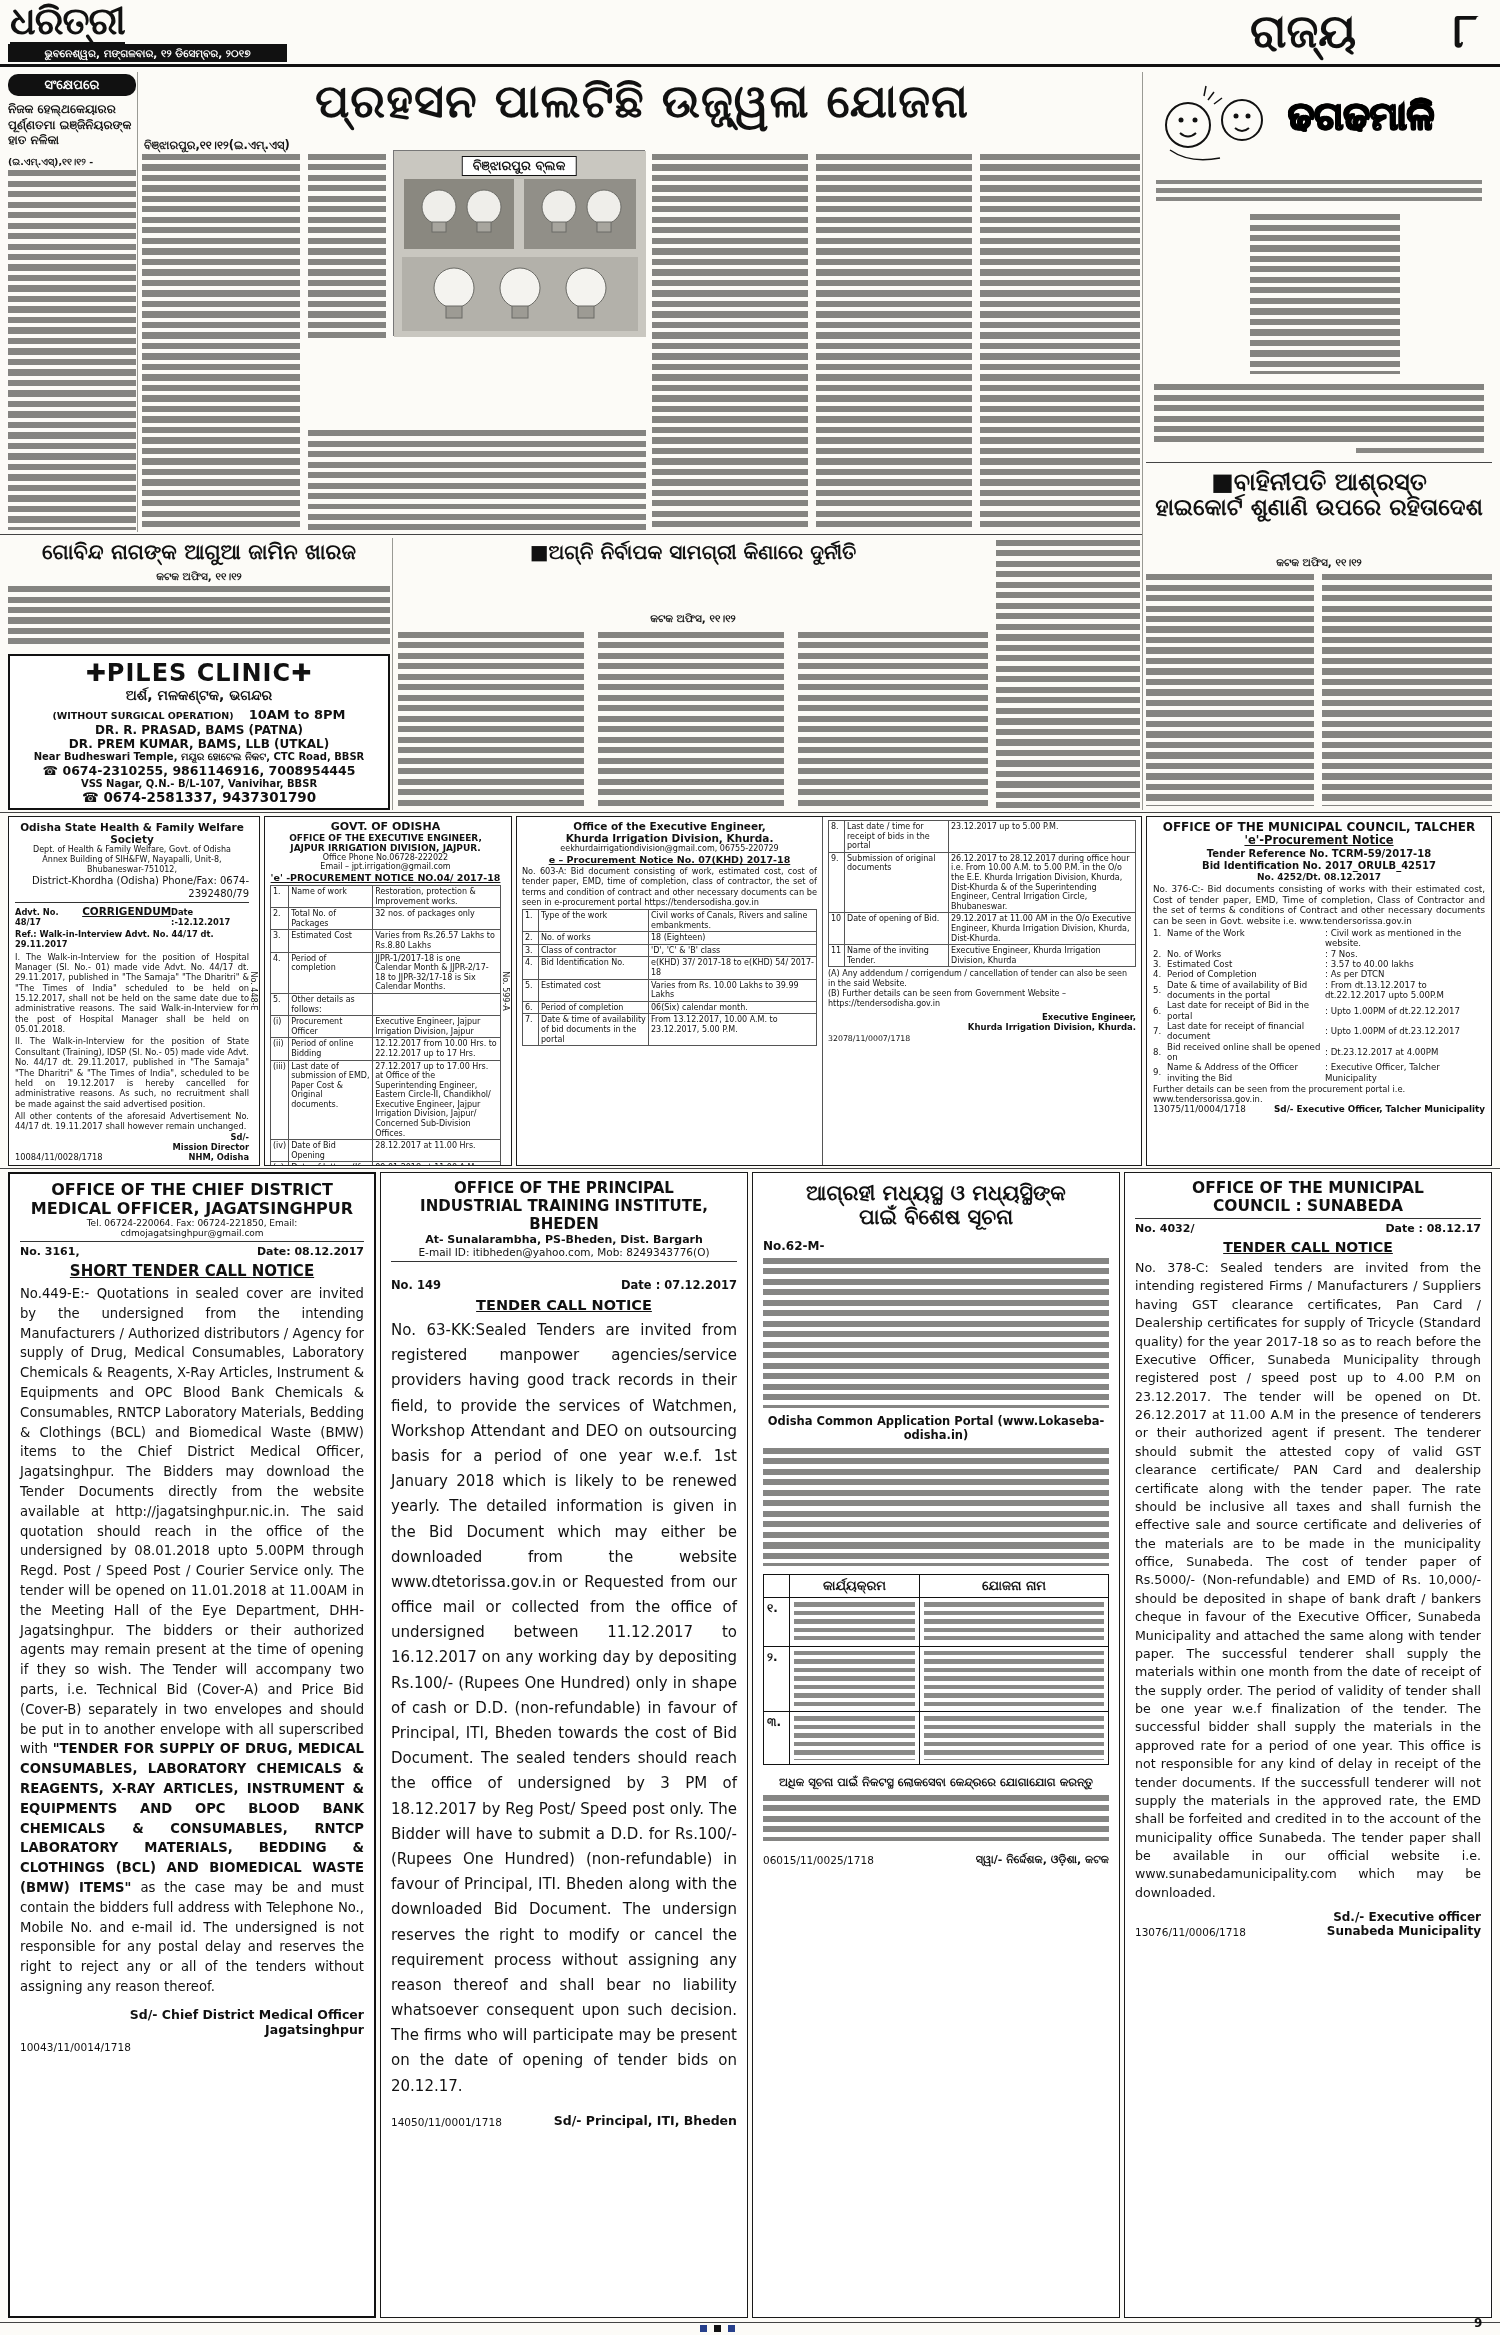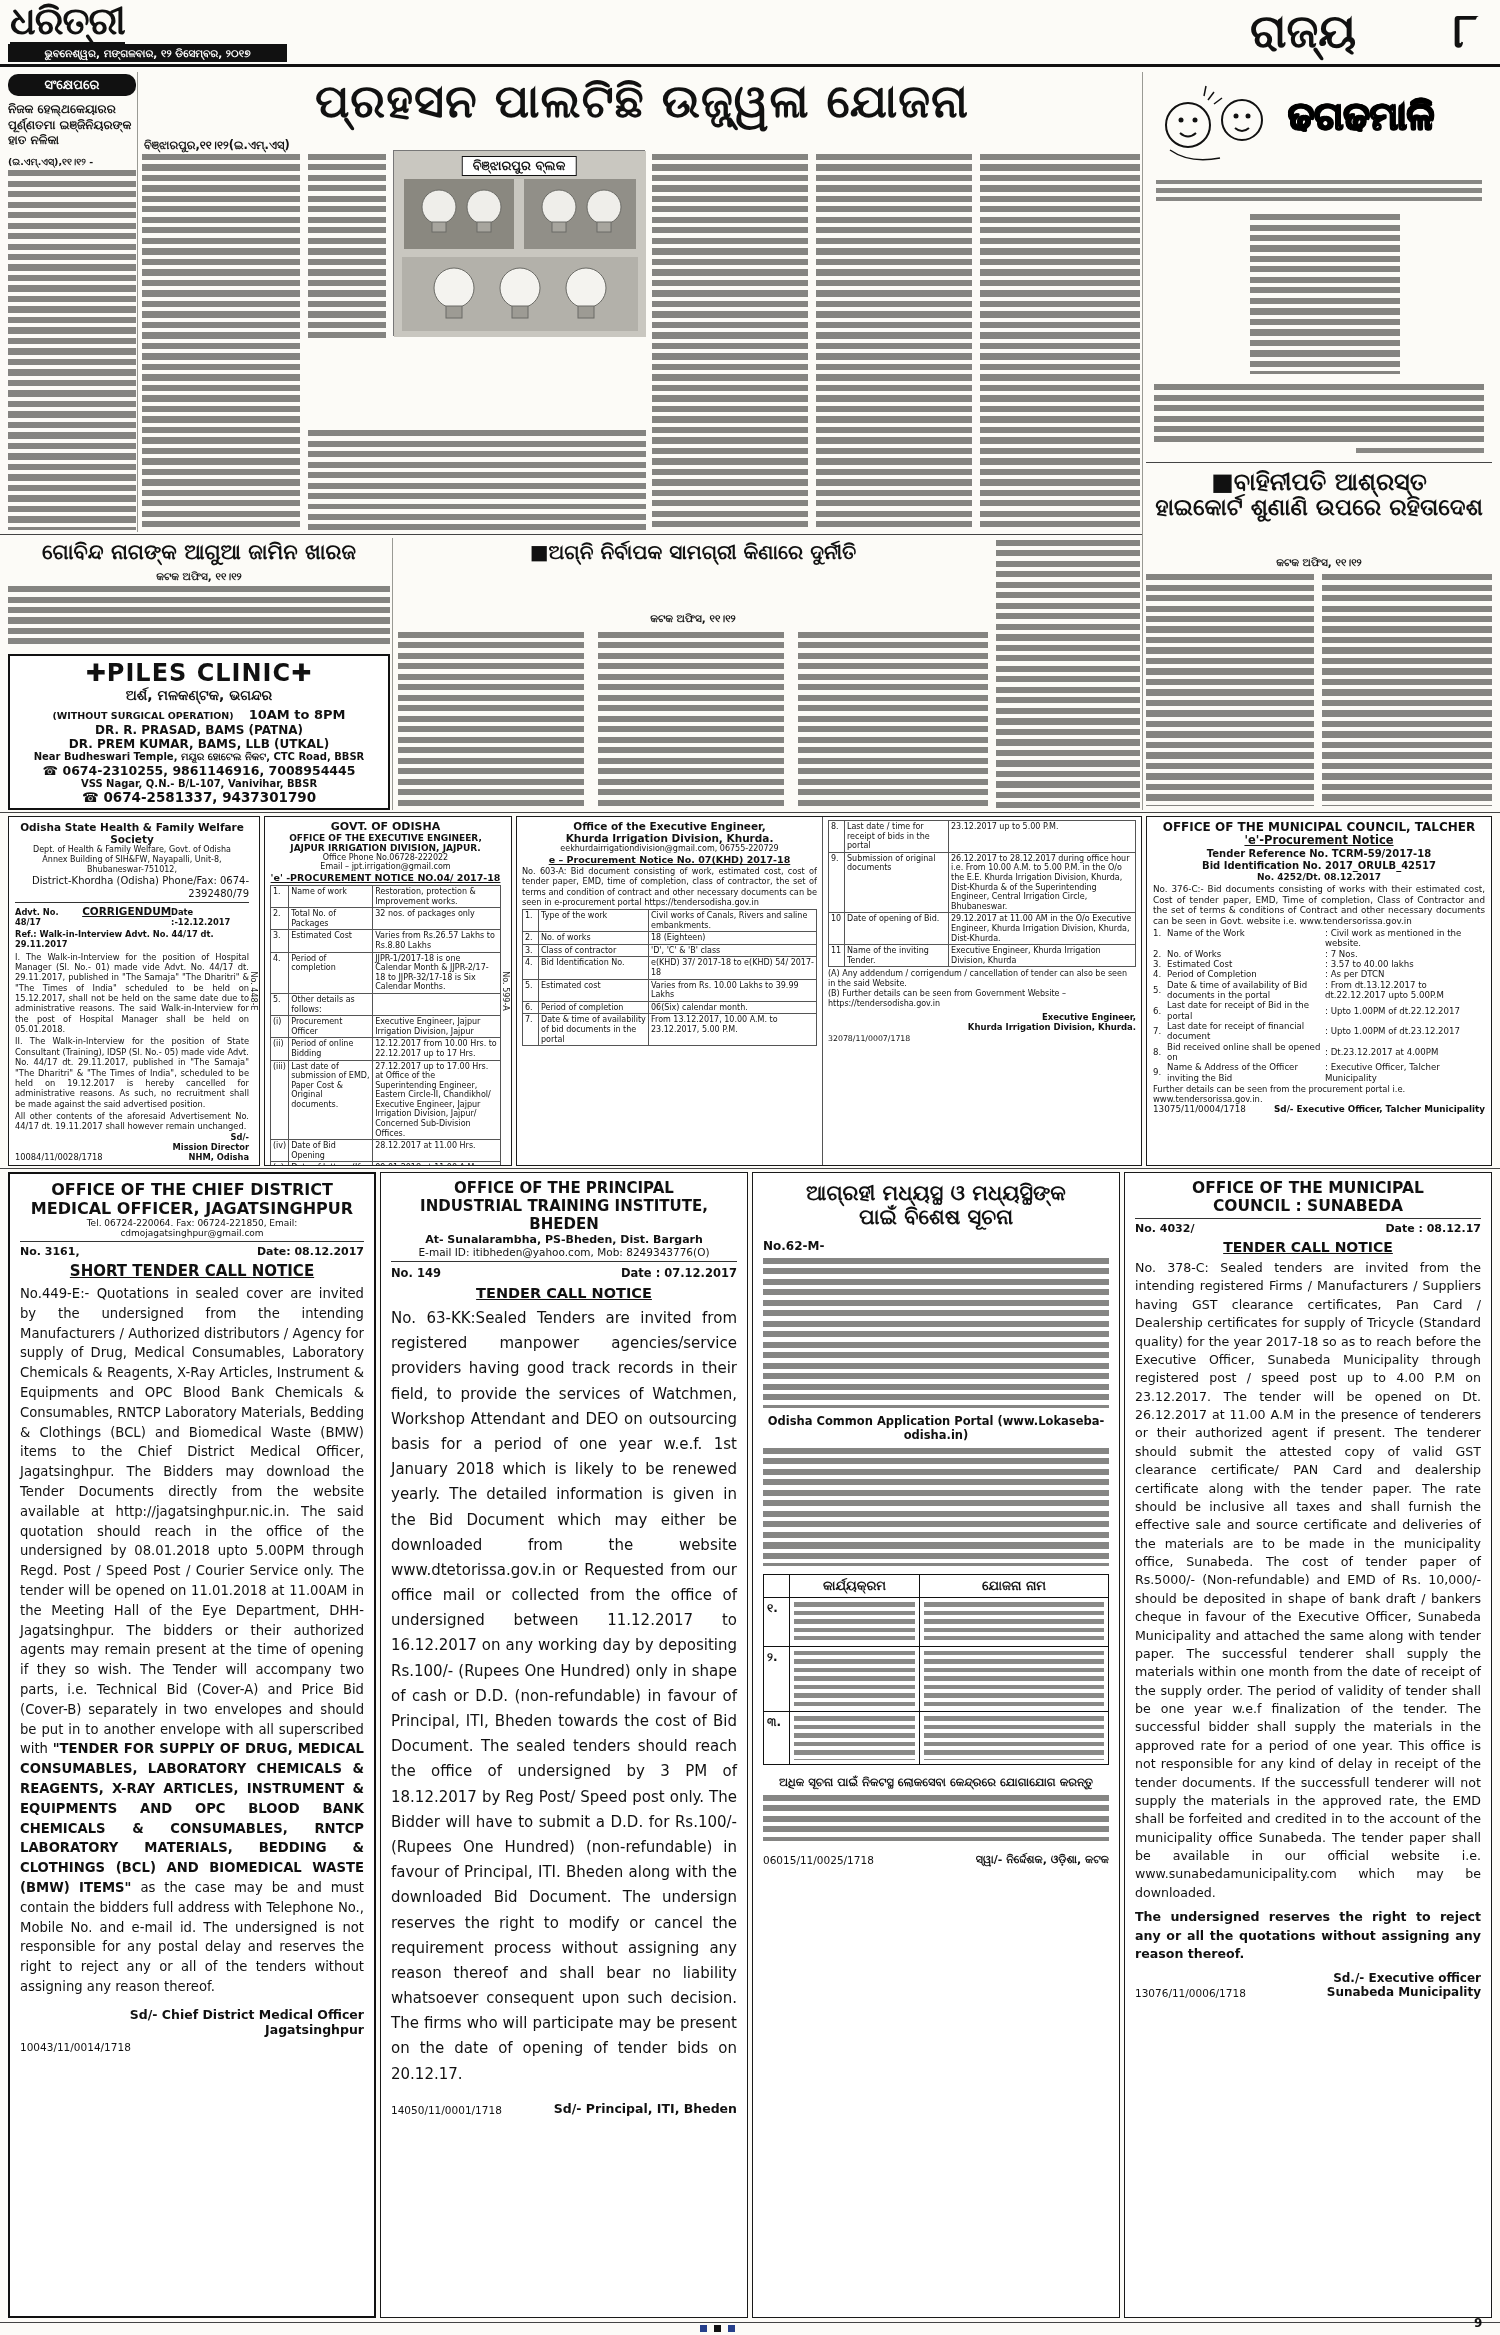--- a/index.html
+++ b/index.html
@@ -396,21 +396,21 @@
     <div class="r xb" style="font-size:12.5px;margin-top:10px;">Sd/- Chief District Medical Officer</div>
     <div class="r xb" style="font-size:12.5px;">Jagatsinghpur</div>
     <div style="font-size:10.5px;margin-top:4px;">10043/11/0014/1718</div>
   </div>
 
   <div class="abs box1" style="left:380px;top:1172px;width:368px;height:1146px;padding:6px 10px;">
     <div class="c xb" style="font-size:15px;">OFFICE OF THE PRINCIPAL</div>
     <div class="c xb" style="font-size:15px;">INDUSTRIAL TRAINING INSTITUTE, BHEDEN</div>
     <div class="c b" style="font-size:11px;">At- Sunalarambha, PS-Bheden, Dist. Bargarh</div>
     <div class="c" style="font-size:10.5px;border-bottom:1px solid #333;padding-bottom:3px;">E-mail ID: itibheden@yahoo.com, Mob: 8249343776(O)</div>
-    <div style="display:flex;justify-content:space-between;font-size:11.5px;font-weight:700;margin-top:4px;">
+    <div style="display:flex;justify-content:space-between;font-size:11.5px;font-weight:700;margin-top:16px;">
       <span>No. 149</span>
       <span>Date : 07.12.2017</span>
     </div>
     <div class="c xb u" style="font-size:14.5px;margin:5px 0;">TENDER CALL NOTICE</div>
     <p class="j" style="font-size:15px;line-height:1.68;">No. 63-KK:Sealed Tenders are invited from registered manpower agencies/service providers having good track records in their field, to provide the services of Watchmen, Workshop Attendant and DEO on outsourcing basis for a period of one year w.e.f. 1st January 2018 which is likely to be renewed yearly. The detailed information is given in the Bid Document which may either be downloaded from the website www.dtetorissa.gov.in or Requested from our office mail or collected from the office of undersigned between 11.12.2017 to 16.12.2017 on any working day by depositing Rs.100/- (Rupees One Hundred) only in shape of cash or D.D. (non-refundable) in favour of Principal, ITI, Bheden towards the cost of Bid Document. The sealed tenders should reach the office of undersigned by 3 PM of 18.12.2017 by Reg Post/ Speed post only. The Bidder will have to submit a D.D. for Rs.100/-(Rupees One Hundred) (non-refundable) in favour of Principal, ITI. Bheden along with the downloaded Bid Document. The undersign reserves the right to modify or cancel the requirement process without assigning any reason thereof and shall bear no liability whatsoever consequent upon such decision. The firms who will participate may be present on the date of opening of tender bids on 20.12.17.</p>
     <div style="display:flex;justify-content:space-between;align-items:flex-end;margin-top:14px;gap:17px;">
       <span style="font-size:10.5px;">14050/11/0001/1718</span>
       <span class="xb" style="font-size:12.5px;">Sd/- Principal, ITI, Bheden</span>
     </div>
   </div>
@@ -468,21 +468,20 @@
 
   <div class="abs box1" style="left:1124px;top:1172px;width:368px;height:1146px;padding:6px 10px;">
     <div class="c xb" style="font-size:15.5px;">OFFICE OF THE MUNICIPAL</div>
     <div class="c xb" style="font-size:15.5px;border-bottom:1px solid #333;padding-bottom:3px;">COUNCIL : SUNABEDA</div>
     <div style="display:flex;justify-content:space-between;font-size:11px;font-weight:700;margin-top:3px;">
       <span>No. 4032/</span>
       <span>Date : 08.12.17</span>
     </div>
     <div class="c xb u" style="font-size:14px;margin:4px 0;">TENDER CALL NOTICE</div>
     <p class="j" style="font-size:12.6px;line-height:1.46;">No. 378-C: Sealed tenders are invited from the intending registered Firms / Manufacturers / Suppliers having GST clearance certificates, Pan Card / Dealership certificates for supply of Tricycle (Standard quality) for the year 2017-18 so as to reach before the Executive Officer, Sunabeda Municipality through registered post / speed post up to 4.00 P.M on 23.12.2017. The tender will be opened on Dt. 26.12.2017 at 11.00 A.M in the presence of tenderers or their authorized agent if present. The tenderer should submit the attested copy of valid GST clearance certificate/ PAN Card and dealership certificate along with the tender paper. The rate should be inclusive all taxes and shall furnish the effective sale and source certificate and deliveries of the materials are to be made in the municipality office, Sunabeda. The cost of tender paper of Rs.5000/- (Non-refundable) and EMD of Rs. 10,000/- should be deposited in shape of bank draft / bankers cheque in favour of the Executive Officer, Sunabeda Municipality and attached the same along with tender paper. The successful tenderer shall supply the materials within one month from the date of receipt of the supply order. The period of validity of tender shall be one year w.e.f finalization of the tender. The successful bidder shall supply the materials in the approved rate for a period of one year. This office is not responsible for any kind of delay in receipt of the tender documents. If the successfull tenderer will not supply the materials in the approved rate, the EMD shall be forfeited and credited in to the account of the municipality office Sunabeda. The tender paper shall be available in our official website i.e. www.sunabedamunicipality.com which may be downloaded.</p>
-    <p class="j b" style="font-size:12.6px;line-height:1.46;margin-top:6px;">The undersigned reserves the right to reject any or all the quotations without assigning any reason thereof.</p>
     <div class="r xb" style="font-size:12px;margin-top:8px;">Sd./- Executive officer</div>
     <div style="display:flex;justify-content:space-between;align-items:flex-end;">
       <span style="font-size:10.5px;">13076/11/0006/1718</span>
       <span class="r xb" style="font-size:12px;">Sunabeda Municipality</span>
     </div>
   </div>
 
   <div class="abs hr" style="left:0;top:2322px;width:1500px;"></div>
   <div class="abs" style="left:700px;top:2325px;display:flex;gap:7px;">
     <span style="width:7px;height:7px;background:#27408b;display:inline-block;"></span>

